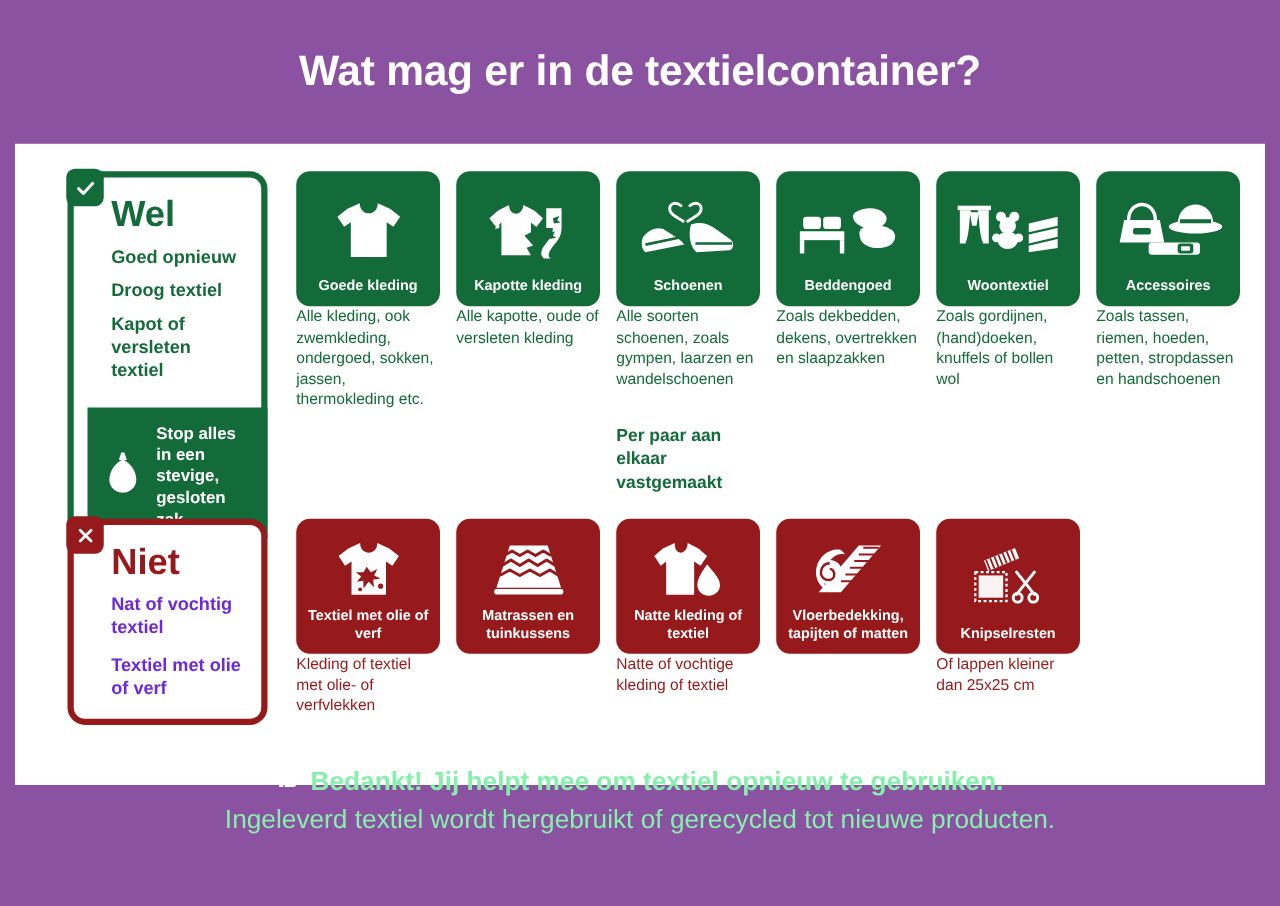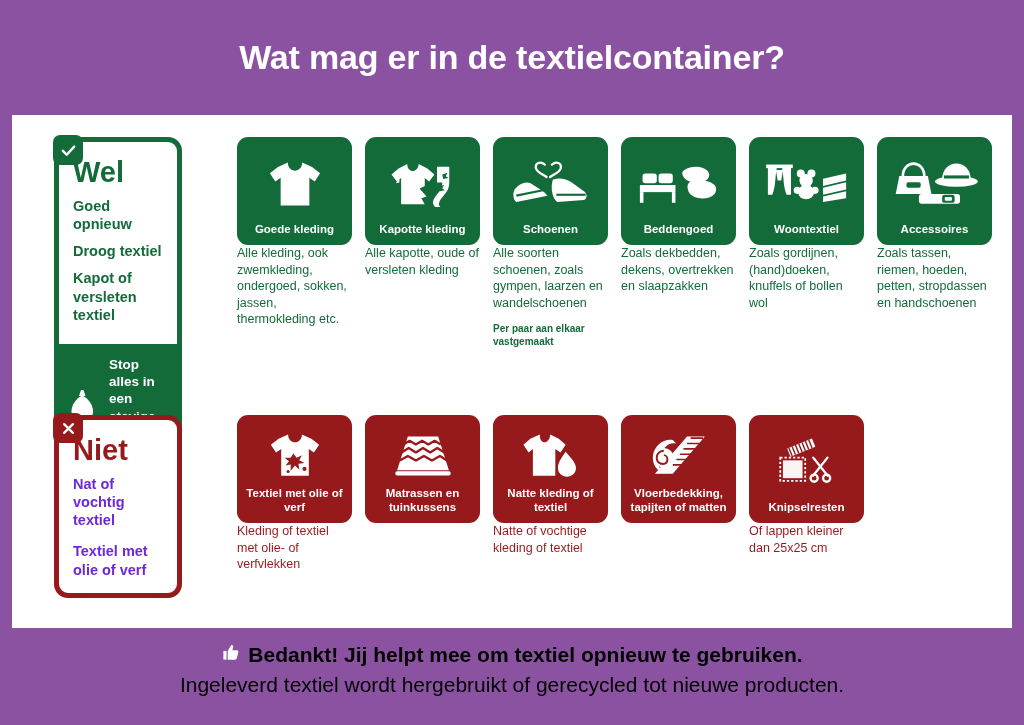--- a/index.html
+++ b/index.html
@@ -35,26 +35,27 @@
   }
 
   
   .section{position:absolute;left:0;width:1000px;}
   .section.yes{top:0;height:285px;}
   .section.no{top:278px;height:223px;}
 
   
   .callout{
     position:absolute;left:42px;top:22px;
-    width:128px;
+    width:160px;
     border:5px solid #146b3a;
     border-radius:14px;
     background:#ffffff;
     box-sizing:border-box;
     overflow:visible;
+    padding-left:16px;
   }
   .callout.red{border-color:#961a1c;}
   .callout .badge{
     position:absolute;left:-6px;top:-7px;
     width:30px;height:30px;
     background:#146b3a;
     border-radius:7px;
     color:#fff;
     display:flex;align-items:center;justify-content:center;
     font-size:19px;font-weight:bold;line-height:1;
@@ -108,30 +109,30 @@
   .tile .tlabel{
     color:#ffffff;font-size:11.5px;font-weight:bold;
     text-align:center;line-height:1.22;
     padding:0 5px 9px 5px;
   }
   .col .desc{
     font-size:12.5px;color:#146b3a;line-height:1.32;
   }
   .col .desc.red{color:#961a1c;}
   .col .note{
-    margin-top:11px;
-    font-size:10px;font-weight:bold;color:#146b3a;line-height:1.32;
+    margin-top:28px;
+    font-size:14px;font-weight:bold;color:#146b3a;line-height:1.32;
   }
 
   
   .footer{
-    position:absolute;left:0;top:621px;width:1024px;height:97px;
+    position:absolute;left:0;top:592px;width:1024px;height:97px;
     display:flex;flex-direction:column;
     align-items:center;justify-content:center;
-    color:#000000;
+    color:#86efac;
   }
   .footer .f1{
     font-size:21px;font-weight:bold;display:flex;align-items:center;gap:8px;
   }
   .footer .f2{font-size:21px;margin-top:6px;}
   .thumb{display:inline-block;}
 </style>
 </head>
 <body>
 

